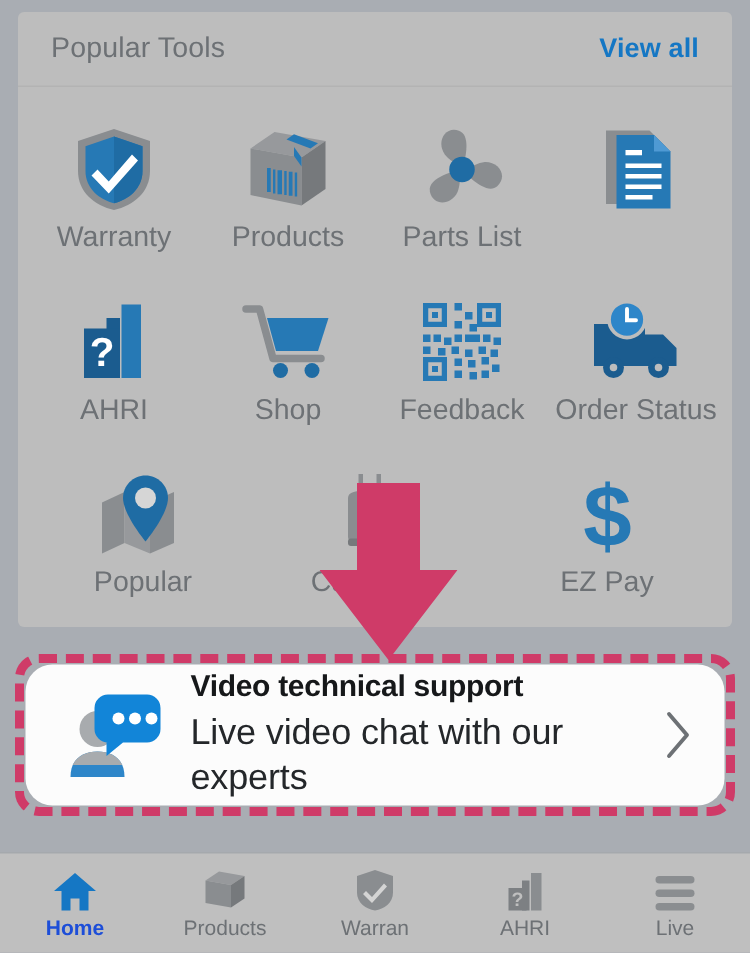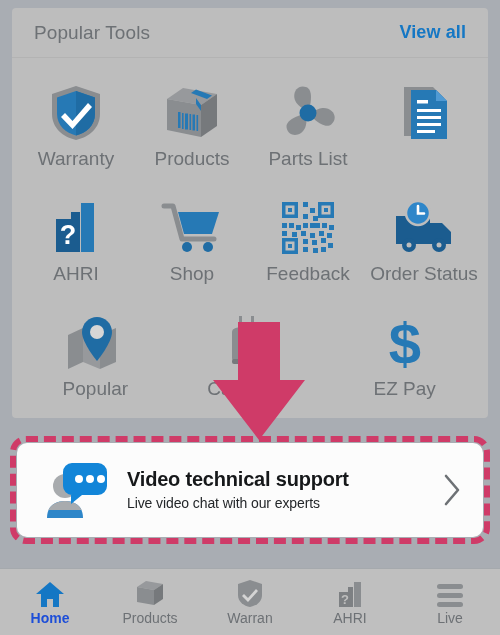--- a/index.html
+++ b/index.html
@@ -87,33 +87,33 @@
   }
   .vts-dashes {
     position: absolute; inset: 0;
     border: 6px dashed #cf3b68;
     border-radius: 16px;
   }
   .vts-card {
     position: absolute;
     left: 7px; top: 7px; right: 7px; bottom: 7px;
     background: #fcfcfc;
-    border-radius: 10px;
+    border-radius: 18px;
     display: flex;
     align-items: center;
     padding: 0 14px 0 22px;
   }
   .vts-icon { width: 74px; flex: 0 0 74px; display: flex; align-items: center; justify-content: center; }
   .vts-text { flex: 1 1 auto; padding-left: 14px; }
   .vts-title {
     font-size: 20px; font-weight: bold; color: #16181a;
     letter-spacing: -.2px; line-height: 1.25;
   }
   .vts-sub {
-    font-size: 14px; color: #24272a; margin-top: 3px;
+    font-size: 24px; color: #24272a; margin-top: 3px;
     letter-spacing: -.1px; line-height: 1.25;
   }
   .vts-chevron { flex: 0 0 34px; display: flex; align-items: center; justify-content: center; }
 
   
   .bottom-nav {
     position: absolute;
     left: 0; right: 0; bottom: 0;
     height: 67px;
     background: #bfbfbf;

